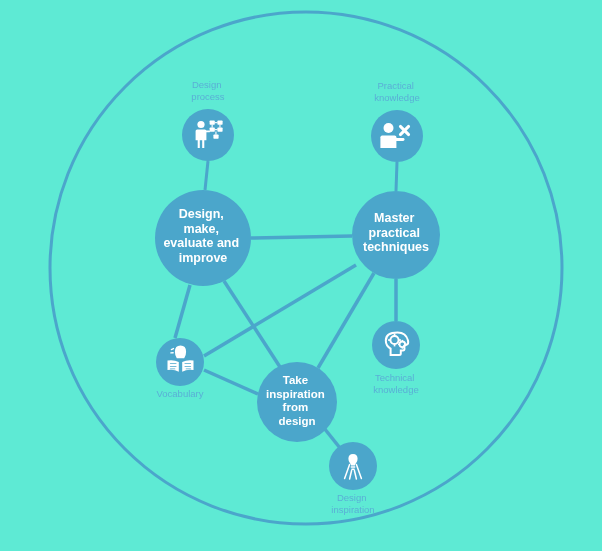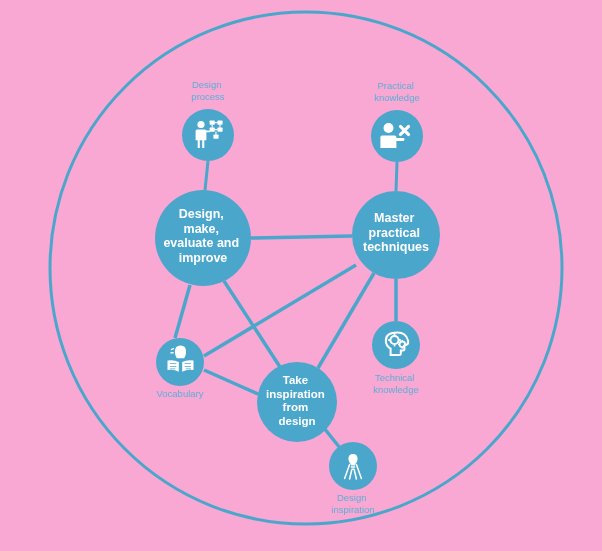--- a/index.html
+++ b/index.html
@@ -11,21 +11,21 @@
   body {
     width: 602px;
     height: 551px;
     font-family: "Liberation Sans", sans-serif;
     overflow: hidden;
   }
   #diagram-root {
     position: relative;
     width: 602px;
     height: 551px;
-    background: #f9a8d4;
+    background: #5eead4;
   }
   svg#concept-map {
     display: block;
     width: 602px;
     height: 551px;
   }
   .node-label-text {
     font-family: "Liberation Sans", sans-serif;
     font-weight: bold;
     fill: #ffffff;

